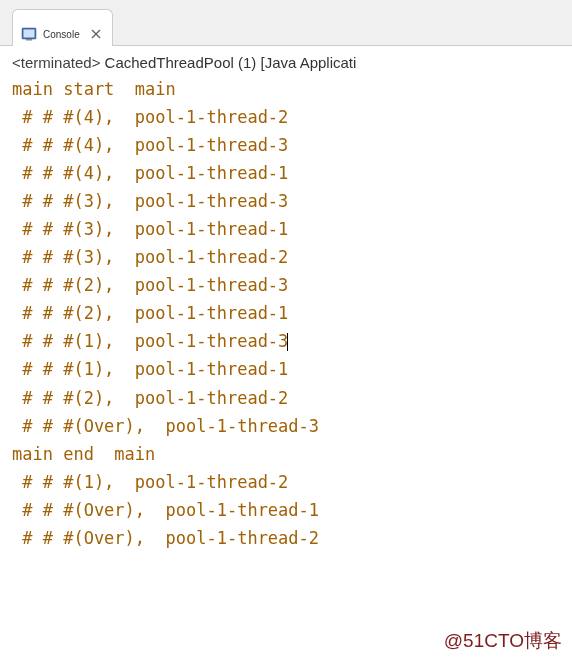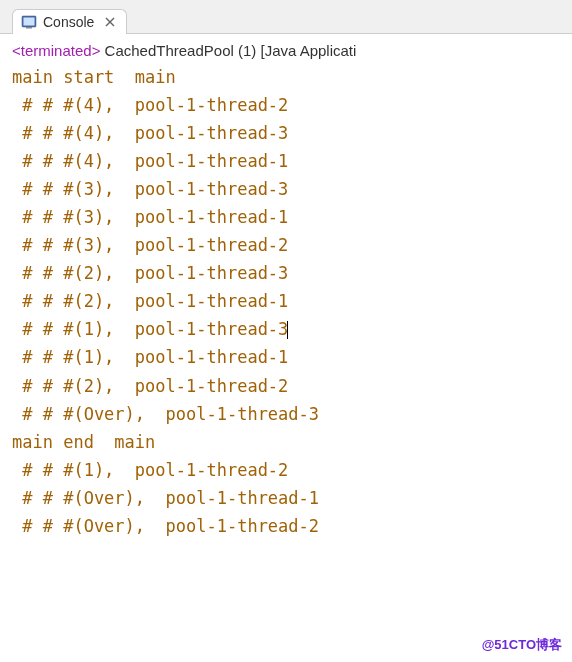--- a/index.html
+++ b/index.html
@@ -24,22 +24,22 @@
       padding-left: 12px;
     }
     .tab {
       display: flex;
       align-items: center;
       background: #fff;
       border: 1px solid #ccc;
       border-bottom: none;
       border-top-left-radius: 6px;
       border-top-right-radius: 6px;
-      padding: 4px 10px 4px 8px;
-      font-size: 14px;
+      padding: 16px 10px 4px 8px;
+      font-size: 10px;
       gap: 6px;
       position: relative;
       top: 1px;
     }
     .tab-icon {
       width: 16px;
       height: 16px;
       display: flex;
       align-items: center;
       justify-content: center;
@@ -56,21 +56,21 @@
       justify-content: center;
     }
     .status-line {
       padding: 8px 10px 2px 12px;
       font-size: 15px;
       color: #333;
       white-space: nowrap;
       overflow: hidden;
     }
     .status-line .terminated {
-      color: #a21caf;
+      color: #404040;
     }
     .output {
       padding: 2px 10px 10px 12px;
       font-family: "Monaco", "Menlo", "Consolas", monospace;
       font-size: 17px;
       line-height: 1.65;
       color: #a16207;
       white-space: pre;
     }
     .output-line {
@@ -81,24 +81,23 @@
       width: 1px;
       height: 18px;
       background: #000;
       vertical-align: text-bottom;
       margin-left: -1px;
     }
     .watermark {
       position: absolute;
       bottom: 8px;
       right: 10px;
-      font-size: 13px;
-      color: #6d28d9;
+      font-size: 19px;
+      color: #7f1d1d;
       font-family: sans-serif;
-      font-weight: bold;
     }
   </style>
 </head>
 <body>
 
 <div class="tab-bar">
   <div class="tab">
     <span class="tab-icon">
       <svg width="16" height="16" viewBox="0 0 16 16">
         <rect x="1" y="2" width="14" height="11" rx="1" fill="#4a6da7" stroke="#2a4d87" stroke-width="0.5"></rect>

